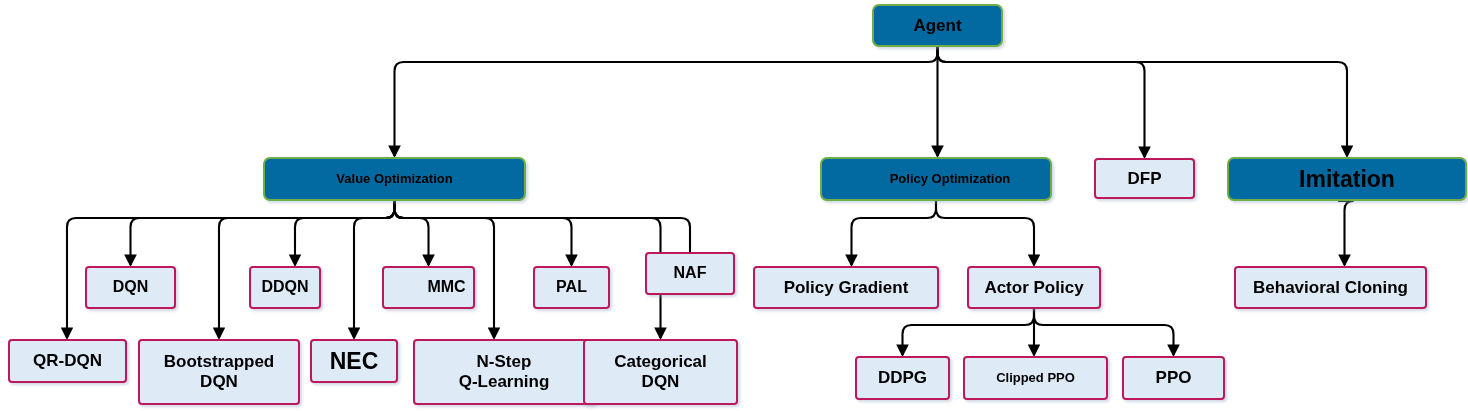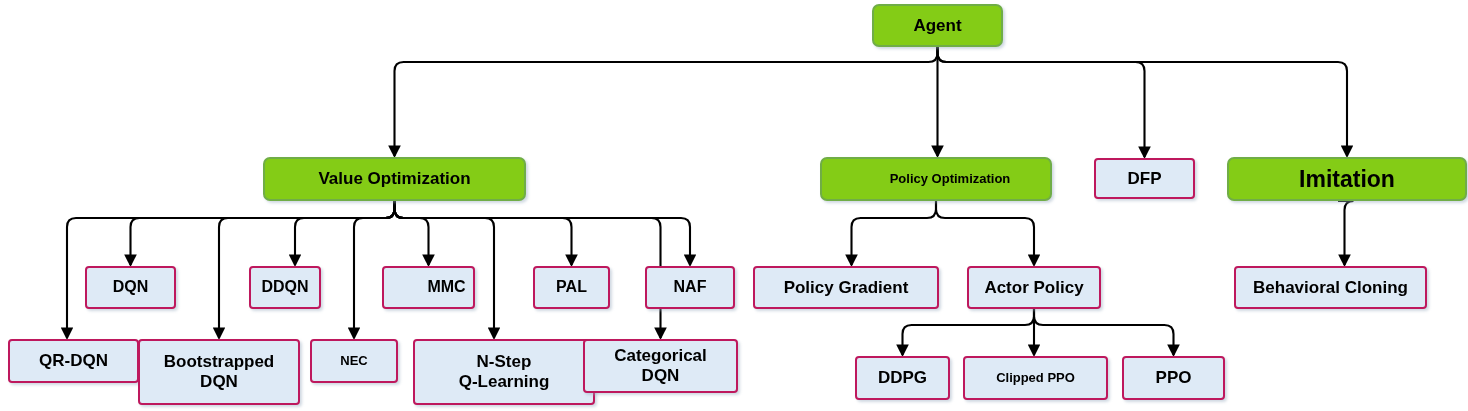--- a/index.html
+++ b/index.html
@@ -2,21 +2,21 @@
 <html><head>
 <meta charset="utf-8">
 <style>
   html,body{margin:0;padding:0;background:#ffffff;}
   body{width:1468px;height:411px;font-family:"Liberation Sans",sans-serif;overflow:hidden;}
   #diagram{position:relative;width:1468px;height:411px;}
   svg.edges{position:absolute;left:0;top:0;width:1468px;height:411px;pointer-events:none;}
   .node{position:absolute;box-sizing:border-box;display:flex;align-items:center;justify-content:center;
         text-align:center;font-weight:bold;color:#000000;line-height:1.15;
         box-shadow:2px 2px 3px rgba(150,170,190,.45);}
-  .node.green{background:#84cc16;border:2.5px solid #70ad47;border-radius:7px;}
+  .node.green{background:#0369a1;border:2.5px solid #70ad47;border-radius:7px;}
   .node.blue{background:#deeaf6;border:2px solid #be185d;border-radius:4px;}
   .node span{display:block;white-space:pre-line;}
 </style>
 </head>
 <body>
 
 <div id="diagram">
   <svg class="edges" viewBox="0 0 1468 411">
     <defs>
       <marker id="arrow" viewBox="0 0 10 10" refX="8.4" refY="5" markerWidth="6" markerHeight="6" orient="auto-start-reverse">
@@ -43,21 +43,21 @@
         <path d="M 1347 201 L 1347 192 Q 1347 201 1338 201 L 1353.5 201 Q 1344.5 201 1344.5 210 L 1344.5 265" marker-end="url(#arrow)"></path>
         <path d="M 1034 309 L 1034 316 Q 1034 325 1025 325 L 911.5 325 Q 902.5 325 902.5 334 L 902.5 355" marker-end="url(#arrow)"></path>
         <path d="M 1034 309 L 1034 355" marker-end="url(#arrow)"></path>
         <path d="M 1034 309 L 1034 316 Q 1034 325 1043 325 L 1164.5 325 Q 1173.5 325 1173.5 334 L 1173.5 355" marker-end="url(#arrow)"></path>
       </g>
   </svg>
   <div id="node-layer">
       <div class="node green" style="left: 872px; top: 4px; width: 131px; height: 43px; font-size: 17px;">
         <span>Agent</span>
       </div>
-      <div class="node green" style="left: 263px; top: 157px; width: 263px; height: 44px; font-size: 17px;">
+      <div class="node green" style="left: 263px; top: 157px; width: 263px; height: 44px; font-size: 13px;">
         <span>Value Optimization</span>
       </div>
       <div class="node green" style="left: 820px; top: 157px; width: 232px; height: 44px; font-size: 13px; padding-left: 28px;">
         <span>Policy Optimization</span>
       </div>
       <div class="node blue" style="left: 1094px; top: 158px; width: 101px; height: 41px; font-size: 17px;">
         <span>DFP</span>
       </div>
       <div class="node green" style="left: 1227px; top: 157px; width: 240px; height: 44px; font-size: 23px;">
         <span>Imitation</span>
@@ -67,47 +67,47 @@
       </div>
       <div class="node blue" style="left: 249px; top: 266px; width: 72px; height: 43px; font-size: 16px;">
         <span>DDQN</span>
       </div>
       <div class="node blue" style="left: 382px; top: 266px; width: 93px; height: 43px; font-size: 16px; padding-left: 36px;">
         <span>MMC</span>
       </div>
       <div class="node blue" style="left: 533px; top: 266px; width: 77px; height: 43px; font-size: 16px;">
         <span>PAL</span>
       </div>
-      <div class="node blue" style="left: 645px; top: 266px; width: 90px; height: 43px; font-size: 16px;">
+      <div class="node blue" style="left: 645px; top: 252px; width: 90px; height: 43px; font-size: 16px;">
         <span>NAF</span>
       </div>
       <div class="node blue" style="left: 753px; top: 266px; width: 186px; height: 43px; font-size: 17px;">
         <span>Policy Gradient</span>
       </div>
       <div class="node blue" style="left: 967px; top: 266px; width: 134px; height: 43px; font-size: 17px;">
         <span>Actor Policy</span>
       </div>
       <div class="node blue" style="left: 1234px; top: 266px; width: 193px; height: 43px; font-size: 17px;">
         <span>Behavioral Cloning</span>
       </div>
-      <div class="node blue" style="left: 8px; top: 339px; width: 131px; height: 44px; font-size: 17px;">
+      <div class="node blue" style="left: 8px; top: 339px; width: 119px; height: 44px; font-size: 17px;">
         <span>QR-DQN</span>
       </div>
       <div class="node blue" style="left: 138px; top: 339px; width: 162px; height: 66px; font-size: 17px;">
         <span>Bootstrapped
 DQN</span>
       </div>
-      <div class="node blue" style="left: 310px; top: 339px; width: 88px; height: 44px; font-size: 13px;">
+      <div class="node blue" style="left: 310px; top: 339px; width: 88px; height: 44px; font-size: 23px;">
         <span>NEC</span>
       </div>
       <div class="node blue" style="left: 413px; top: 339px; width: 182px; height: 66px; font-size: 17px;">
         <span>N-Step
 Q-Learning</span>
       </div>
-      <div class="node blue" style="left: 583px; top: 339px; width: 155px; height: 54px; font-size: 17px; text-align: center;">
+      <div class="node blue" style="left: 583px; top: 339px; width: 155px; height: 66px; font-size: 17px; text-align: center;">
         <span>Categorical
 DQN</span>
       </div>
       <div class="node blue" style="left: 855px; top: 356px; width: 95px; height: 44px; font-size: 17px;">
         <span>DDPG</span>
       </div>
       <div class="node blue" style="left: 963px; top: 356px; width: 145px; height: 44px; font-size: 13px;">
         <span>Clipped PPO</span>
       </div>
       <div class="node blue" style="left: 1122px; top: 356px; width: 103px; height: 44px; font-size: 17px;">

